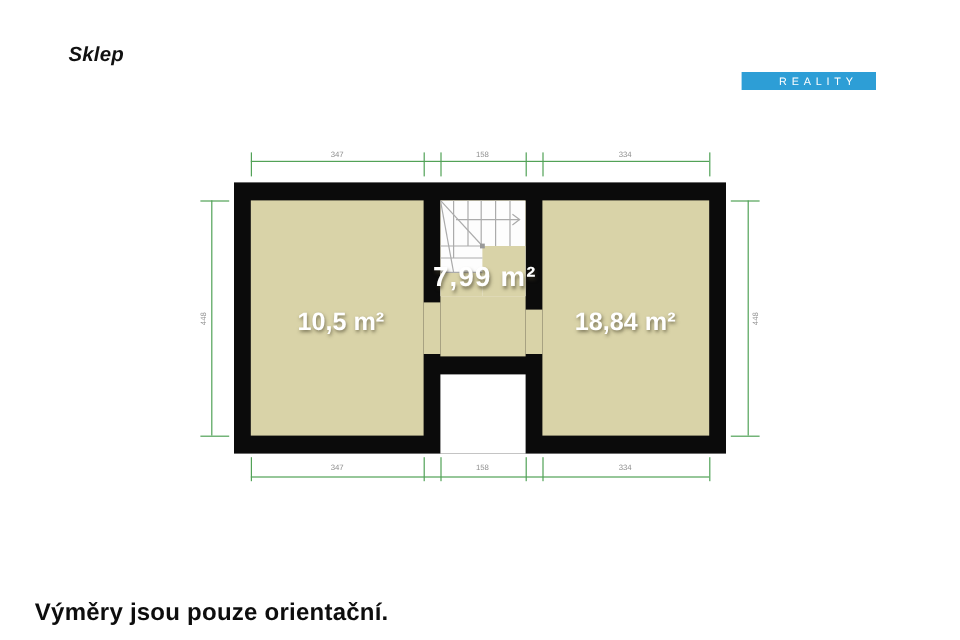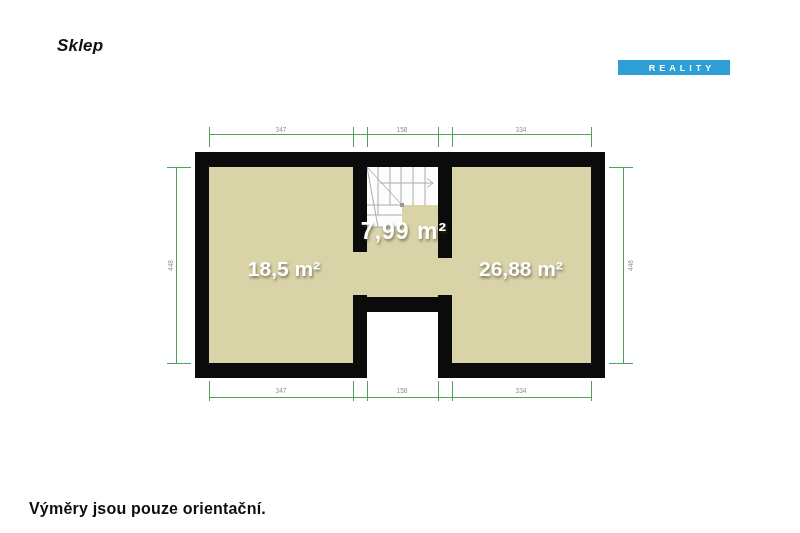--- a/index.html
+++ b/index.html
@@ -5,33 +5,33 @@
   html,body{margin:0;padding:0;}
   body{
     width:800px;height:533px;position:relative;overflow:hidden;
     background:#ffffff;
     font-family:"Liberation Sans", sans-serif;
   }
   .abs{position:absolute;}
 
   
   .page-title{left:57px;top:36px;font-size:17px;font-weight:bold;color:#111;letter-spacing:0.2px;font-style:italic;}
-  .footer-note{left:29px;top:500px;font-size:16px;font-weight:bold;color:#0d0d0d;letter-spacing:0.2px;text-align:right;}
+  .footer-note{left:29px;top:500px;font-size:20px;font-weight:bold;color:#0d0d0d;letter-spacing:0.2px;text-align:right;}
 
   
   .logo{left:618px;top:14px;width:112px;height:61px;}
   .logo-top{position:absolute;left:0;top:0;width:112px;height:46px;background:#fff;
             display:flex;align-items:center;justify-content:center;}
   .logo-mm{color:var(--logored,#d43a40);font-size:40px;font-weight:bold;letter-spacing:-2px;
            transform:scaleY(1.02);line-height:1;}
   .logo-star{position:absolute;left:50%;top:52%;transform:translate(-50%,-50%);
              color:#ffffff;font-size:15px;line-height:1;}
   .logo-bar{position:absolute;left:0;top:46px;width:112px;height:15px;background:var(--logoblue,#2d9ed6);
             display:flex;align-items:center;justify-content:center;}
-  .logo-bar span{color:#fff;font-size:9px;font-weight:bold;letter-spacing:4px;padding-left:4px;margin-left:12px;}
+  .logo-bar span{color:#fff;font-size:9px;font-weight:normal;letter-spacing:4px;padding-left:4px;margin-left:12px;}
 
   
   .building{left:195px;top:152px;width:410px;height:226px;background:var(--wall,#0b0b0b);}
   .floor{background:var(--floor,#d9d3a8);}
   .room-left{left:209px;top:167px;width:144px;height:196px;}
   .room-right{left:452px;top:167px;width:139px;height:196px;}
   .room-mid{left:367px;top:167px;width:71px;height:130px;}
   .notch{left:367px;top:312px;width:71px;height:66px;background:#ffffff;}
   .door-left{left:353px;top:252px;width:14px;height:43px;}
   .door-right{left:438px;top:258px;width:14px;height:37px;}
@@ -85,23 +85,23 @@
     <line x1="0" y1="48" x2="35" y2="48"></line>
     <line x1="0" y1="60" x2="35" y2="60"></line>
     <line x1="0" y1="0" x2="35" y2="38"></line>
     <line x1="0" y1="0" x2="11" y2="60"></line>
     <line x1="13" y1="16" x2="66" y2="16"></line>
     <polyline points="60,11.5 66,16 60,20.5"></polyline>
   </g>
   <rect x="33" y="36" width="4" height="4" fill="#9a9a9a"></rect>
 </svg>
 
-<div class="abs area-label label-left">18,5 m²</div>
+<div class="abs area-label label-left">10,5 m²</div>
 <div class="abs area-label label-mid">7,99 m²</div>
-<div class="abs area-label label-right">26,88 m²</div>
+<div class="abs area-label label-right">18,84 m²</div>
 
 <div class="abs dim-h" style="left:209px;top:134px;width:382px"></div>
 <div class="abs tick-v" style="left:209px;top:127px"></div>
 <div class="abs tick-v" style="left:353px;top:127px"></div>
 <div class="abs tick-v" style="left:367px;top:127px"></div>
 <div class="abs tick-v" style="left:438px;top:127px"></div>
 <div class="abs tick-v" style="left:452px;top:127px"></div>
 <div class="abs tick-v" style="left:591px;top:127px"></div>
 <div class="abs dim-num" style="left:251px;top:126px">347</div>
 <div class="abs dim-num" style="left:372px;top:126px">158</div>

